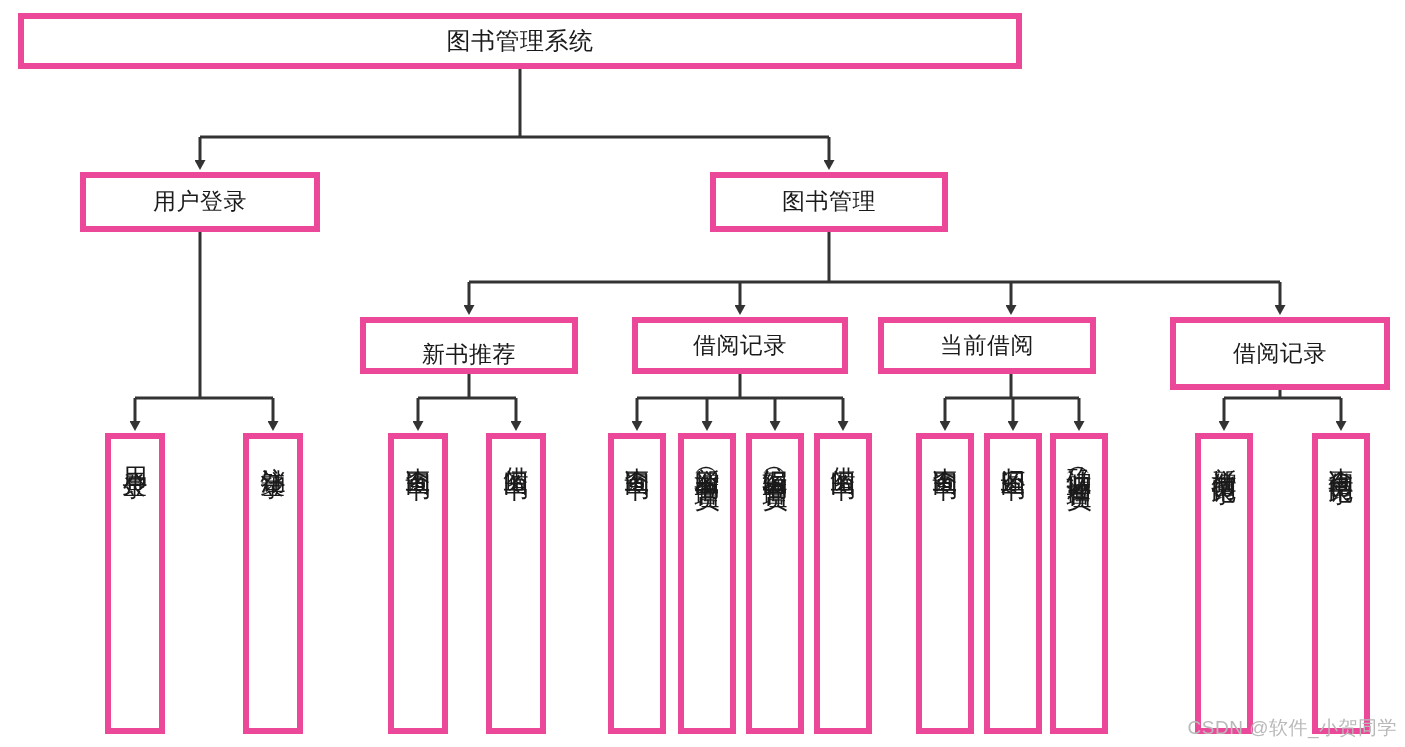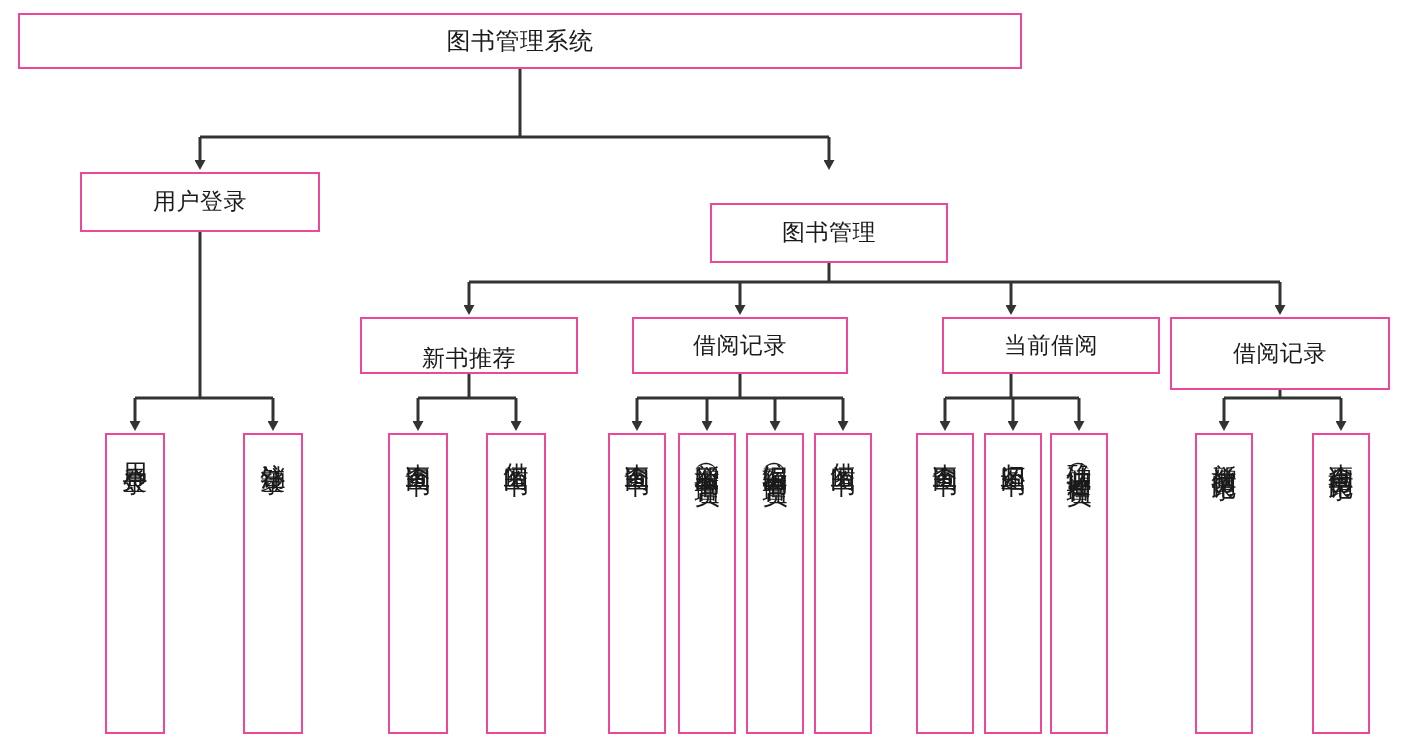--- a/index.html
+++ b/index.html
@@ -22,21 +22,21 @@
     left: 0;
     top: 0;
     width: 1405px;
     height: 747px;
     pointer-events: none;
   }
   .node {
     position: absolute;
     box-sizing: border-box;
     background: #ffffff;
-    border: 2px solid #ec4899;
+    border: 6px solid #ec4899;
     display: flex;
     align-items: center;
     justify-content: center;
     color: #1a1a1a;
   }
   .node .label {
     display: block;
     text-align: center;
     line-height: 1.18;
     letter-spacing: 0.5px;
@@ -117,30 +117,30 @@
       </g>
   </svg>
 
   <div id="nodes-layer">
       <div class="node horizontal root" style="left: 18px; top: 13px; width: 1004px; height: 56px;">
         <span class="label">图书管理系统</span>
       </div>
       <div class="node horizontal" style="left: 80px; top: 172px; width: 240px; height: 60px;">
         <span class="label">用户登录</span>
       </div>
-      <div class="node horizontal" style="left: 710px; top: 172px; width: 238px; height: 60px; margin-top: 31px;">
+      <div class="node horizontal" style="left: 710px; top: 172px; width: 238px; height: 60px;">
         <span class="label">图书管理</span>
       </div>
       <div class="node horizontal" style="left: 360px; top: 317px; width: 218px; height: 57px; align-items: flex-end;">
         <span class="label">新书推荐</span>
       </div>
       <div class="node horizontal" style="left: 632px; top: 317px; width: 216px; height: 57px;">
         <span class="label">借阅记录</span>
       </div>
-      <div class="node horizontal" style="left: 942px; top: 317px; width: 218px; height: 57px;">
+      <div class="node horizontal" style="left: 878px; top: 317px; width: 218px; height: 57px;">
         <span class="label">当前借阅</span>
       </div>
       <div class="node horizontal" style="left: 1170px; top: 317px; width: 220px; height: 73px;">
         <span class="label">借阅记录</span>
       </div>
       <div class="node vertical" style="left: 105px; top: 433px; width: 60px; height: 301px;">
         <span class="label">用户登录</span>
       </div>
       <div class="node vertical" style="left: 243px; top: 433px; width: 60px; height: 301px;">
         <span class="label">注销登录</span>
@@ -173,13 +173,14 @@
         <span class="label">确认归还（管理员）</span>
       </div>
       <div class="node vertical" style="left: 1195px; top: 433px; width: 58px; height: 301px;">
         <span class="label">新增借阅记录</span>
       </div>
       <div class="node vertical" style="left: 1312px; top: 433px; width: 58px; height: 301px;">
         <span class="label">查询借阅记录</span>
       </div>
     </div>
 
+  <div id="watermark">CSDN @软件_小贺同学</div>
 </div>
 
 </body></html>

